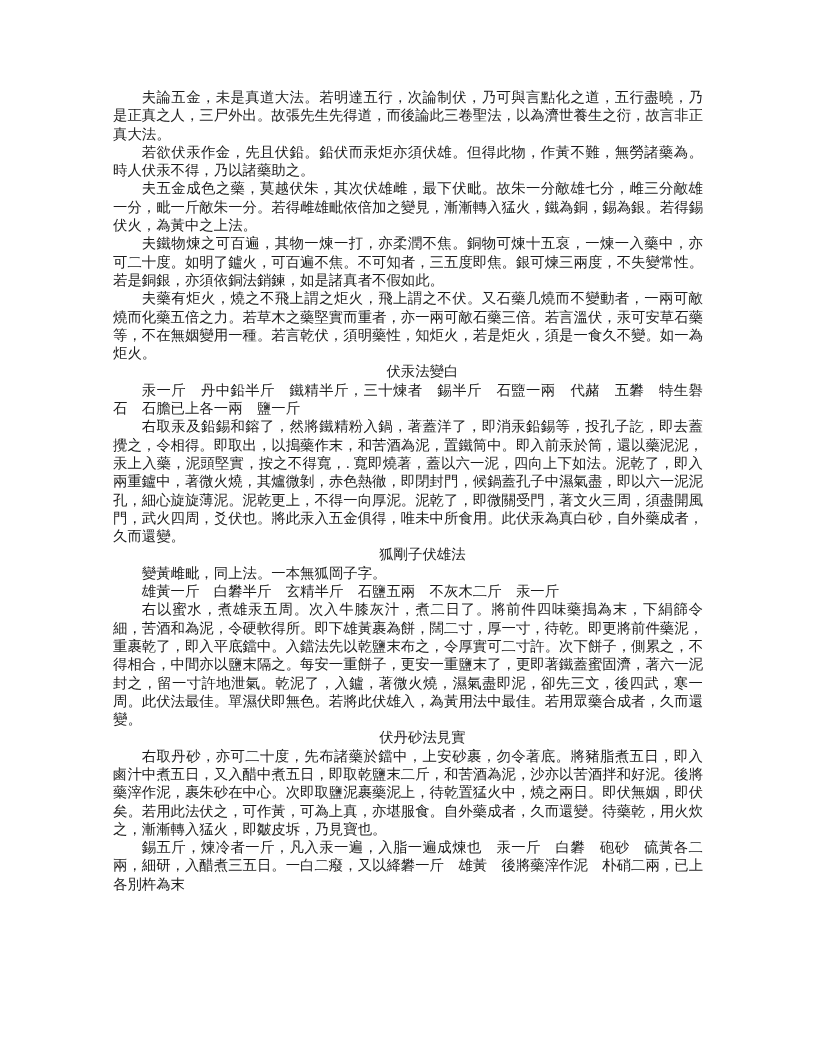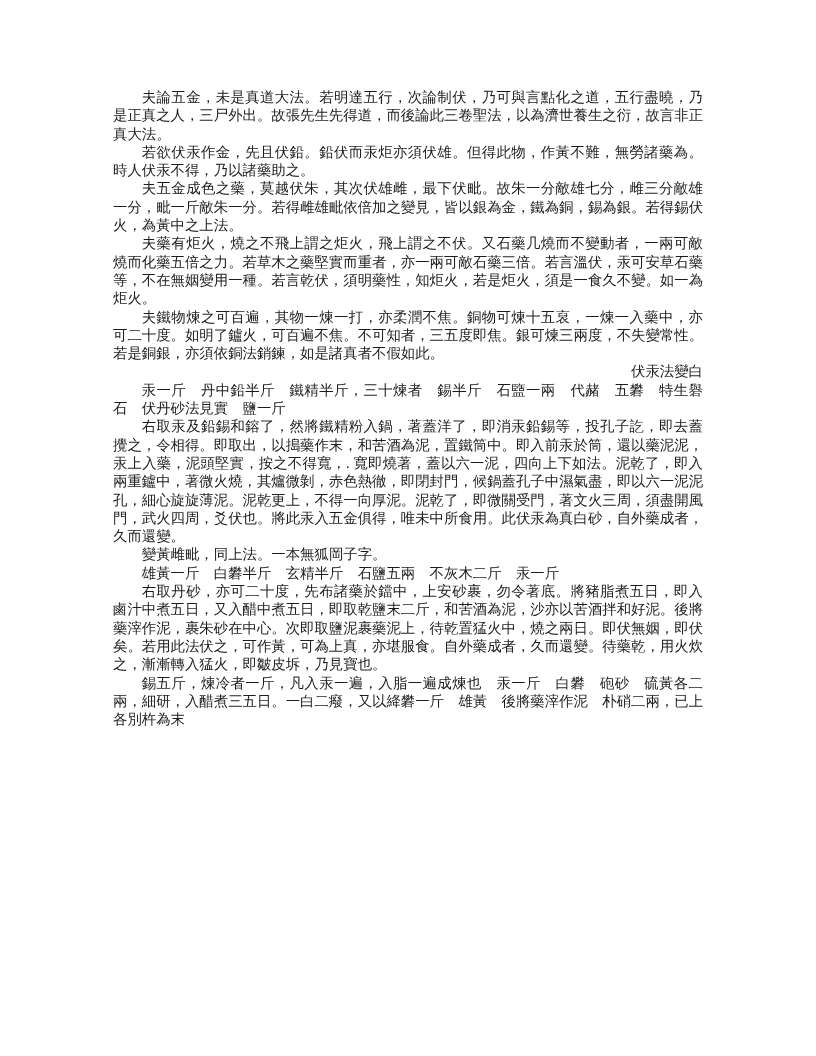--- a/index.html
+++ b/index.html
@@ -27,51 +27,54 @@
     text-align: justify;
     text-justify: inter-character;
   }
   .text-block p {
     margin: 0;
     padding: 0;
     text-indent: 2em;
     word-break: normal;
   }
   .text-block p.heading {
-    text-align: right;
+    text-align: center;
   }
 </style>
 </head>
 <body>
 
 <div class="page">
   <div class="text-block">
 
       <p class="body">夫論五金，未是真道大法。若明達五行，次論制伏，乃可與言點化之道，五行盡曉，乃是正真之人，三尸外出。故張先生先得道，而後論此三卷聖法，以為濟世養生之衍，故言非正真大法。</p>
 
       <p class="body">若欲伏汞作金，先且伏鉛。鉛伏而汞炬亦須伏雄。但得此物，作黃不難，無勞諸藥為。時人伏汞不得，乃以諸藥助之。</p>
 
-      <p class="body">夫五金成色之藥，莫越伏朱，其次伏雄雌，最下伏毗。故朱一分敵雄七分，雌三分敵雄一分，毗一斤敵朱一分。若得雌雄毗依倍加之變見，皆以銀為金，鐵為銅，錫為銀。若得錫伏火，為黃中之上法。</p>
+      <p class="body">夫五金成色之藥，莫越伏朱，其次伏雄雌，最下伏毗。故朱一分敵雄七分，雌三分敵雄一分，毗一斤敵朱一分。若得雌雄毗依倍加之變見，漸漸轉入猛火，鐵為銅，錫為銀。若得錫伏火，為黃中之上法。</p>
+
+      <p class="body">夫鐵物煉之可百遍，其物一煉一打，亦柔潤不焦。銅物可煉十五裒，一煉一入藥中，亦可二十度。如明了鑪火，可百遍不焦。不可知者，三五度即焦。銀可煉三兩度，不失變常性。若是銅銀，亦須依銅法銷鍊，如是諸真者不假如此。</p>
 
       <p class="body">夫藥有炬火，燒之不飛上謂之炬火，飛上謂之不伏。又石藥几燒而不變動者，一兩可敵燒而化藥五倍之力。若草木之藥堅實而重者，亦一兩可敵石藥三倍。若言溫伏，汞可安草石藥等，不在無姻變用一種。若言乾伏，須明藥性，知炬火，若是炬火，須是一食久不變。如一為炬火。</p>
 
-      <p class="body">夫鐵物煉之可百遍，其物一煉一打，亦柔潤不焦。銅物可煉十五裒，一煉一入藥中，亦可二十度。如明了鑪火，可百遍不焦。不可知者，三五度即焦。銀可煉三兩度，不失變常性。若是銅銀，亦須依銅法銷鍊，如是諸真者不假如此。</p>
-
       <p class="heading">伏汞法變白</p>
 
-      <p class="ingredients">汞一斤　丹中鉛半斤　鐵精半斤，三十煉者　錫半斤　石盬一兩　代赭　五礬　特生礜石　伏丹砂法見實　鹽一斤</p>
+      <p class="ingredients">汞一斤　丹中鉛半斤　鐵精半斤，三十煉者　錫半斤　石盬一兩　代赭　五礬　特生礜石　石膽已上各一兩　鹽一斤</p>
 
       <p class="body">右取汞及鉛錫和鎔了，然將鐵精粉入鍋，著蓋洋了，即消汞鉛錫等，投孔子訖，即去蓋攪之，令相得。即取出，以搗藥作末，和苦酒為泥，置鐵筒中。即入前汞於筒，還以藥泥泥，汞上入藥，泥頭堅實，按之不得寬，. 寬即燒著，蓋以六一泥，四向上下如法。泥乾了，即入兩重鑪中，著微火燒，其爐微剝，赤色熱徹，即閉封門，候鍋蓋孔子中濕氣盡，即以六一泥泥孔，細心旋旋薄泥。泥乾更上，不得一向厚泥。泥乾了，即微關受門，著文火三周，須盡開風門，武火四周，爻伏也。將此汞入五金俱得，唯未中所食用。此伏汞為真白砂，自外藥成者，久而還變。</p>
 
+      <p class="heading">狐剛子伏雄法</p>
 
       <p class="body">變黃雌毗，同上法。一本無狐岡子字。</p>
 
       <p class="ingredients">雄黃一斤　白礬半斤　玄精半斤　石鹽五兩　不灰木二斤　汞一斤</p>
 
+      <p class="body">右以蜜水，煮雄汞五周。次入牛膝灰汁，煮二日了。將前件四味藥搗為末，下絹篩令細，苦酒和為泥，令硬軟得所。即下雄黃裹為餅，闊二寸，厚一寸，待乾。即更將前件藥泥，重裹乾了，即入平底鐺中。入鐺法先以乾鹽末布之，令厚實可二寸許。次下餅子，側累之，不得相合，中間亦以鹽末隔之。每安一重餅子，更安一重鹽末了，更即著鐵蓋蜜固濟，著六一泥封之，留一寸許地泄氣。乾泥了，入鑪，著微火燒，濕氣盡即泥，卻先三文，後四武，寒一周。此伏法最佳。單濕伏即無色。若將此伏雄入，為黃用法中最佳。若用眾藥合成者，久而還變。</p>
 
+      <p class="heading">伏丹砂法見實</p>
 
 
       <p class="body">右取丹砂，亦可二十度，先布諸藥於鐺中，上安砂裹，勿令著底。將豬脂煮五日，即入鹵汁中煮五日，又入醋中煮五日，即取乾鹽末二斤，和苦酒為泥，沙亦以苦酒拌和好泥。後將藥滓作泥，裹朱砂在中心。次即取鹽泥裹藥泥上，待乾置猛火中，燒之兩日。即伏無姻，即伏矣。若用此法伏之，可作黃，可為上真，亦堪服食。自外藥成者，久而還變。待藥乾，用火炊之，漸漸轉入猛火，即皺皮坼，乃見寶也。</p>
 
 
       <p class="ingredients">錫五斤，煉冷者一斤，凡入汞一遍，入脂一遍成煉也　汞一斤　白礬　砲砂　硫黃各二兩，細研，入醋煮三五日。一白二癈，又以絳礬一斤　雄黃　後將藥滓作泥　朴硝二兩，已上各別杵為末</p>
 
     </div>
 </div>
 

